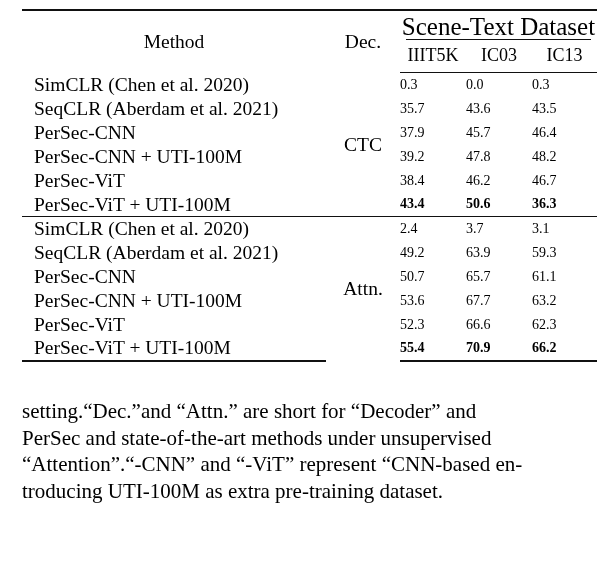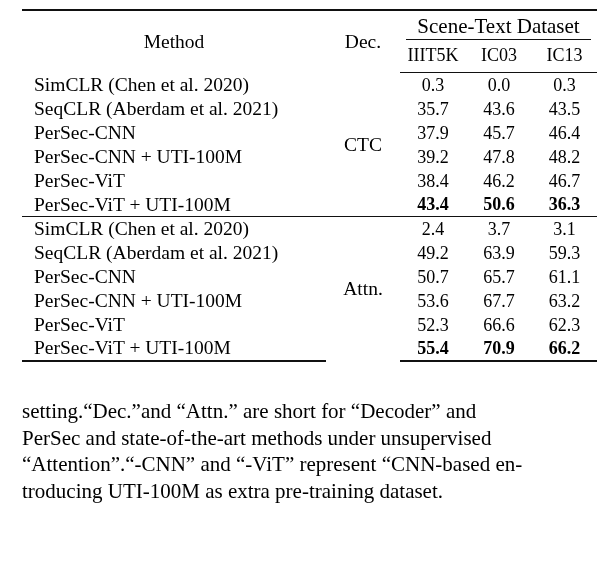--- a/index.html
+++ b/index.html
@@ -67,21 +67,21 @@
     padding: 0;
     margin: 0;
     font-weight: normal;
     vertical-align: middle;
   }
 
   
   .hdr-group-cell {
     text-align: center;
     height: 30px;
-    font-size: 21px;
+    font-size: 25px;
     position: relative;
   }
   .hdr-group-rule {
     position: absolute;
     left: 6px;
     right: 6px;
     bottom: 1px;
     height: 0;
     border-bottom: 1.3px solid #111;
   }
@@ -108,22 +108,21 @@
     text-align: left;
     padding-left: 12px;
     font-size: 19.5px;
     white-space: nowrap;
   }
   td.dec {
     text-align: center;
     font-size: 19.5px;
   }
   td.num {
-    text-align: center;
-    font-size: 18px;
+    font-size: 14px;
   }
   td.num.bold, td.method.bold { font-weight: bold; }
 
   
   #caption {
     position: absolute;
     left: 22px;
     top: 398px;
     width: 575px;
     font-size: 21px;

